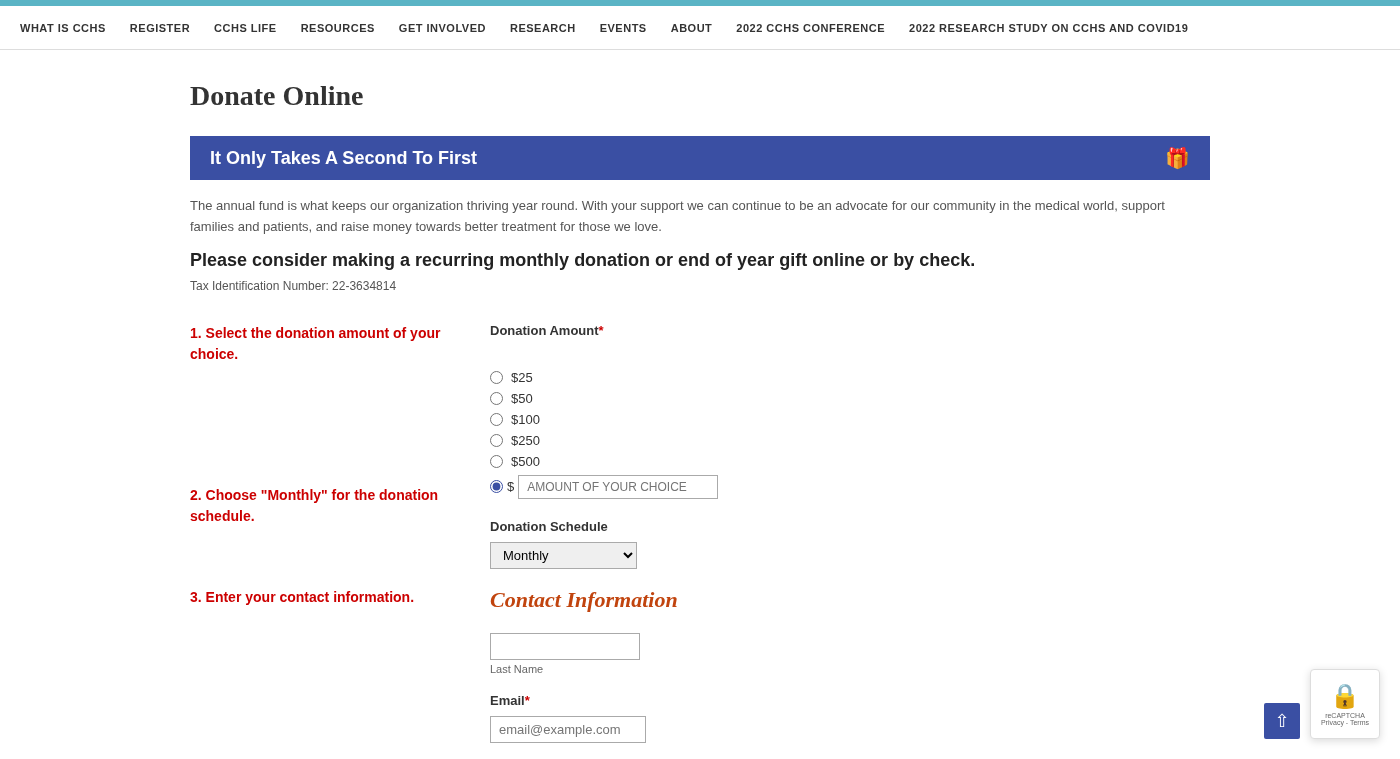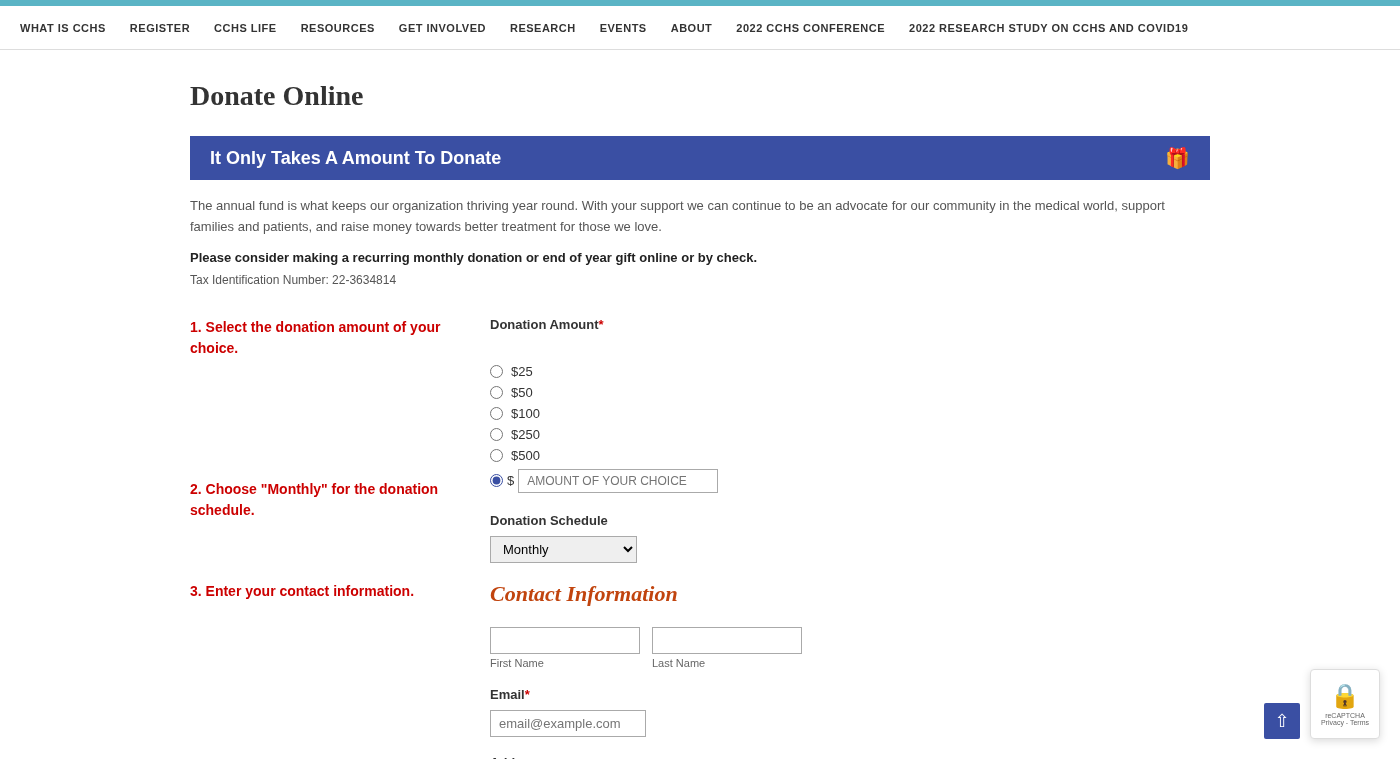--- a/index.html
+++ b/index.html
@@ -66,21 +66,21 @@
     .description-text {
       font-size: 13px;
       color: #555;
       line-height: 1.6;
       margin-bottom: 12px;
     }
 
     .recurring-text {
       font-weight: bold;
       color: #222;
-      font-size: 13px;
+      font-size: 18px;
       margin-bottom: 8px;
     }
 
     .tax-text {
       font-size: 12px;
       color: #555;
       margin-bottom: 30px;
     }
 
     
@@ -264,21 +264,21 @@
   <a href="#">ABOUT</a>
   <a href="#">2022 CCHS CONFERENCE</a>
   <a href="#">2022 RESEARCH STUDY ON CCHS AND COVID19</a>
 </nav>
 
 <div class="main-content">
 
   <h1 class="page-title">Donate Online</h1>
 
   <div class="banner">
-    <span class="banner-title">It Only Takes A Amount To Donate</span>
+    <span class="banner-title">It Only Takes A Second To First</span>
     <span class="banner-icon">🎁</span>
   </div>
 
   <p class="description-text">The annual fund is what keeps our organization thriving year round. With your support we can continue to be an advocate for our community in the medical world, support families and patients, and raise money towards better treatment for those we love.</p>
   <p class="recurring-text">Please consider making a recurring monthly donation or end of year gift online or by check.</p>
   <p class="tax-text">Tax Identification Number: 22-3634814</p>
 
   <div class="form-layout">
 
     <div class="instructions-col">
@@ -331,24 +331,20 @@
           <option>Annually</option>
         </select>
       </div>
 
       <h2 class="contact-info-title">Contact Information</h2>
 
       <div class="form-group">
         <div class="name-row">
           <div class="name-field">
             <input type="text" style="">
-            <div class="sub-label">First Name</div>
-          </div>
-          <div class="name-field">
-            <input type="text" style="">
             <div class="sub-label">Last Name</div>
           </div>
         </div>
       </div>
 
       <div class="form-group">
         <div class="field-label">
           <span>Email</span><span class="required">*</span>
         </div>
         <input type="email" class="email-input" placeholder="email@example.com" style="">

